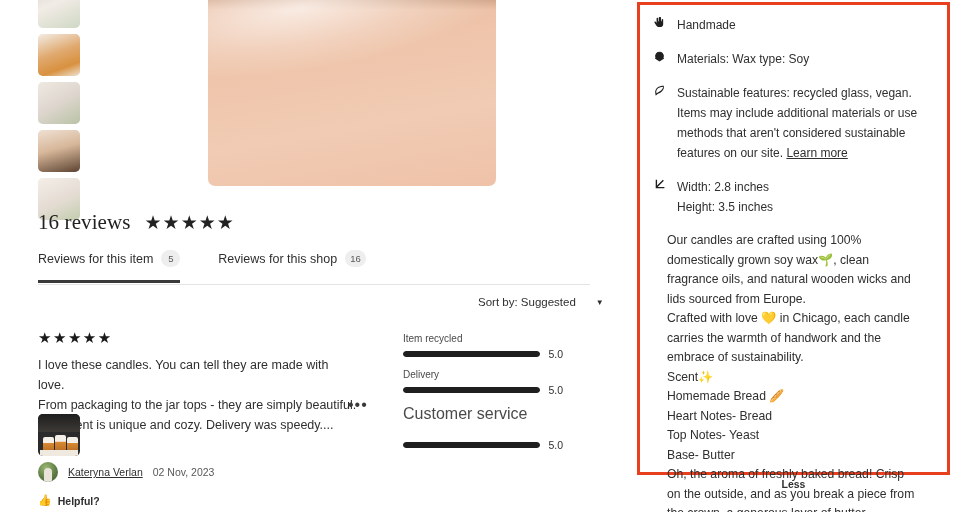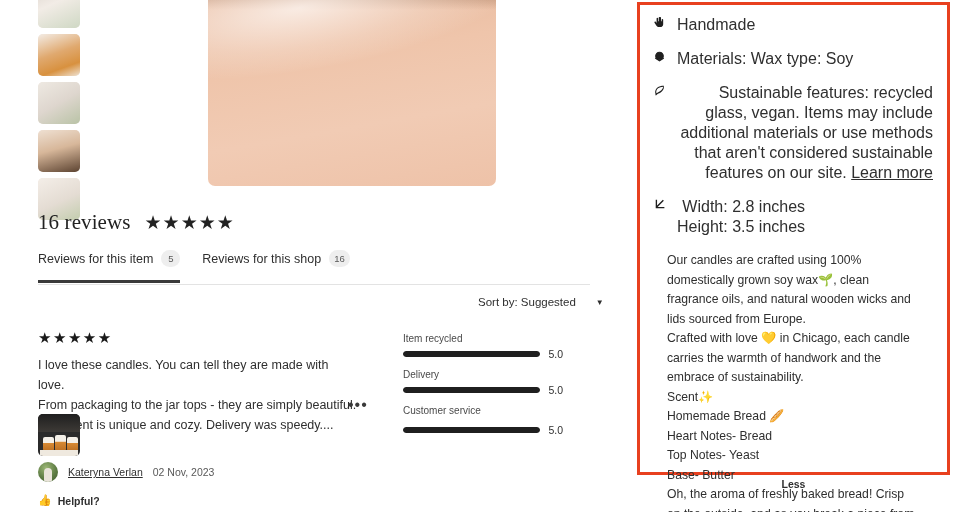--- a/index.html
+++ b/index.html
@@ -50,21 +50,21 @@
     display:flex; align-items:center; gap:14px;
   }
   .reviews-count {
     font-family:"Liberation Serif", serif;
     font-size:21px; color:#222; letter-spacing:.1px;
   }
   .stars { color:#222; font-size:19px; letter-spacing:1px; line-height:1; }
 
   .tabs {
     position:absolute; left:38px; top:250px;
-    display:flex; align-items:center; gap:22px;
+    display:flex; align-items:center; gap:38px;
   }
   .tab {
     display:flex; align-items:center; gap:8px;
     padding-bottom:13px; cursor:pointer;
     border-bottom:3px solid transparent;
   }
   .tab.active { border-bottom-color:#3a3a3a; }
   .tab-label { font-size:12.5px; color:#2f2f2f; }
   .badge {
     background:#eeeeee; color:#595959;
@@ -146,21 +146,21 @@
     border:3px solid #e8401f;
     background:#fff;
   }
   .detail-inner { padding:10px 14px 0 11px; }
 
   .drow { display:flex; gap:10px; margin-bottom:14px; }
   .drow .ic {
     width:16px; flex:0 0 16px; padding-top:1px;
     display:flex; justify-content:center;
   }
-  .drow .tx { font-size:16px; color:#2f2f2f; line-height:20px;text-align:right; }
+  .drow .tx { font-size:12px; color:#2f2f2f; line-height:20px; }
   .learn { text-decoration:underline; color:#2f2f2f; cursor:pointer; }
 
   .desc {
     padding:0 16px 0 16px;
     font-size:12.2px; color:#2f2f2f; line-height:19.5px;
   }
   .desc p { margin:0; }
 
   .less {
     position:absolute; left:637px; top:478px; width:313px;
@@ -262,21 +262,21 @@
     <div style="margin-bottom:9px;">
       <div style="font-size:10px;color:#4a4a4a;margin-bottom:4px;">Delivery</div>
       <div style="display:flex;align-items:center;gap:8px;">
         <div style="flex:1;height:6px;border-radius:4px;background:#ececec;overflow:hidden;">
           <div style="height:100%;width:100%;background:#1f1f1f;border-radius:4px;"></div>
         </div>
         <span style="font-size:10.5px;color:#2f2f2f;">5.0</span>
       </div>
     </div>
     <div>
-      <div style="font-size:10px;color:#4a4a4a;margin-bottom:8px;">Customer service</div>
+      <div style="font-size:16px;color:#4a4a4a;margin-bottom:16px;">Customer service</div>
       <div style="display:flex;align-items:center;gap:8px;">
         <div style="flex:1;height:6px;border-radius:4px;background:#ececec;overflow:hidden;">
           <div style="height:100%;width:100%;background:#1f1f1f;border-radius:4px;"></div>
         </div>
         <span style="font-size:10.5px;color:#2f2f2f;">5.0</span>
       </div>
     </div>
   </div>
 
   <div class="detail-box">

